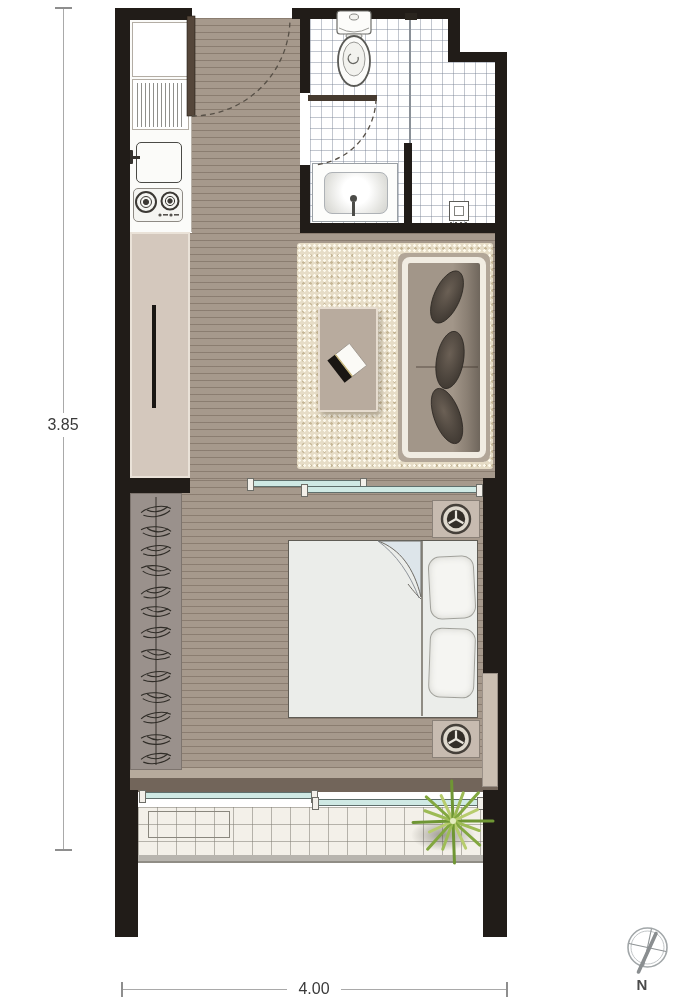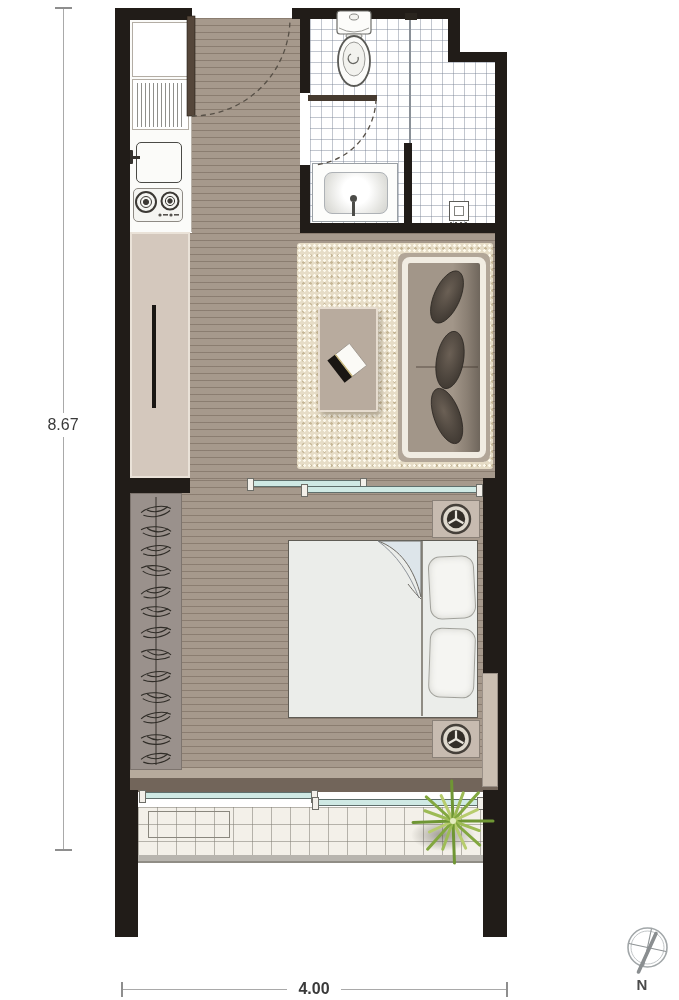--- a/index.html
+++ b/index.html
@@ -122,21 +122,21 @@
   .dim-line{background:#a9a9a9;}
   .dim-tick{background:#8e8e8e;}
   #dim-left-line{left:63px;top:8px;width:1px;height:843px;}
   #dim-left-tick-top{left:55px;top:7px;width:17px;height:2px;}
   #dim-left-tick-bottom{left:55px;top:849px;width:17px;height:2px;}
   #dim-bottom-line{left:122px;top:989px;width:385px;height:1px;}
   #dim-bottom-tick-left{left:121px;top:982px;width:2px;height:15px;}
   #dim-bottom-tick-right{left:506px;top:982px;width:2px;height:15px;}
   .dim-label{background:#fff;color:#3a3a3a;font-size:16px;display:flex;align-items:center;justify-content:center;}
   #dim-left-label{left:38px;top:413px;width:50px;height:24px;}
-  #dim-bottom-label{left:287px;top:978px;width:54px;height:21px;font-weight:bold;}
+  #dim-bottom-label{left:287px;top:978px;width:54px;height:21px;}
   #compass-n{left:632px;top:974px;width:20px;height:20px;color:#4a4a4a;font-size:15px;font-weight:600;
     display:flex;align-items:center;justify-content:center;}
 </style>
 </head>
 <body>
 
 <div id="stage">
 
   <div id="hall-floor" class="wood"></div>
   <div id="living-floor" class="wood"></div>
@@ -328,21 +328,21 @@
       <line x2="30" y2="0" stroke="#9dbb55" transform="rotate(290)"></line>
       <line x2="38" y2="0" stroke="#82a73f" transform="rotate(312)"></line>
       <line x2="27" y2="0" stroke="#b7cc6d" transform="rotate(335)"></line>
       <circle r="3" fill="#e4ecc0" stroke="none"></circle>
     </g>
   </svg>
 
   <div id="dim-left-line" class="dim-line"></div>
   <div id="dim-left-tick-top" class="dim-tick"></div>
   <div id="dim-left-tick-bottom" class="dim-tick"></div>
-  <div id="dim-left-label" class="dim-label">8.67</div>
+  <div id="dim-left-label" class="dim-label">3.85</div>
   <div id="dim-bottom-line" class="dim-line"></div>
   <div id="dim-bottom-tick-left" class="dim-tick"></div>
   <div id="dim-bottom-tick-right" class="dim-tick"></div>
   <div id="dim-bottom-label" class="dim-label">4.00</div>
 
   <svg id="compass-svg" viewBox="0 0 50 52">
     <circle cx="22.5" cy="22.5" r="19.5" fill="#ffffff" stroke="#a2a7a9" stroke-width="1.6"></circle>
     <circle cx="22.5" cy="22.5" r="16.5" fill="none" stroke="#c2c6c8" stroke-width="1"></circle>
     <g stroke="#8f9496" stroke-width="1.1" transform="rotate(12 22.5 22.5)">
       <line x1="3.5" y1="22.5" x2="41.5" y2="22.5"></line>

